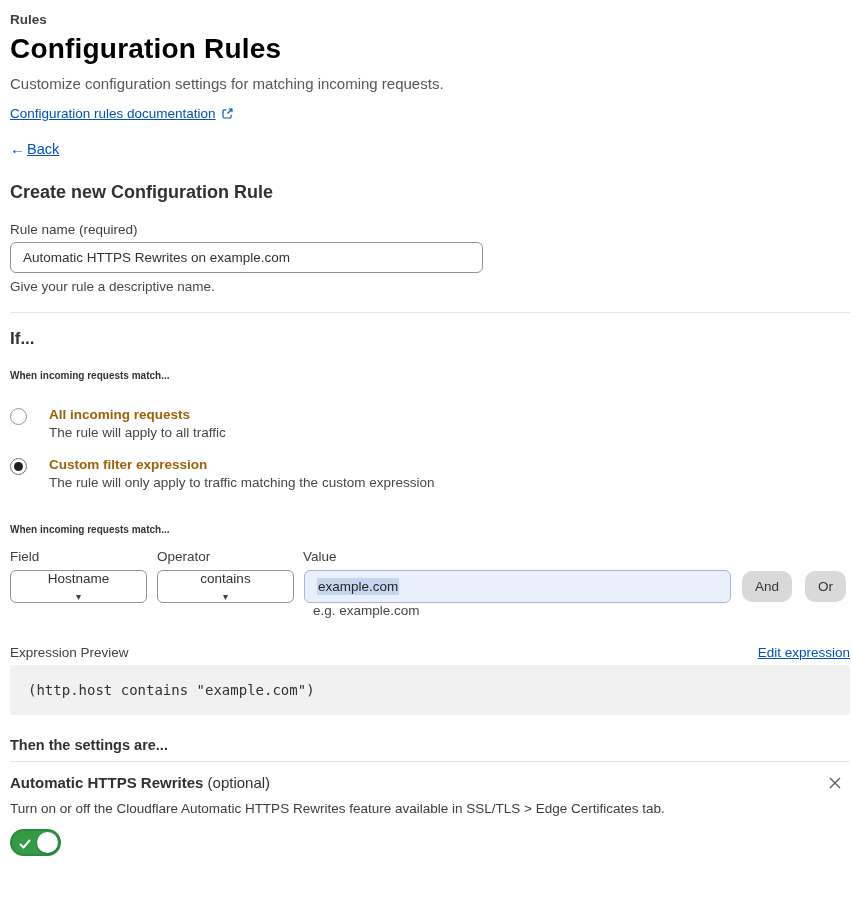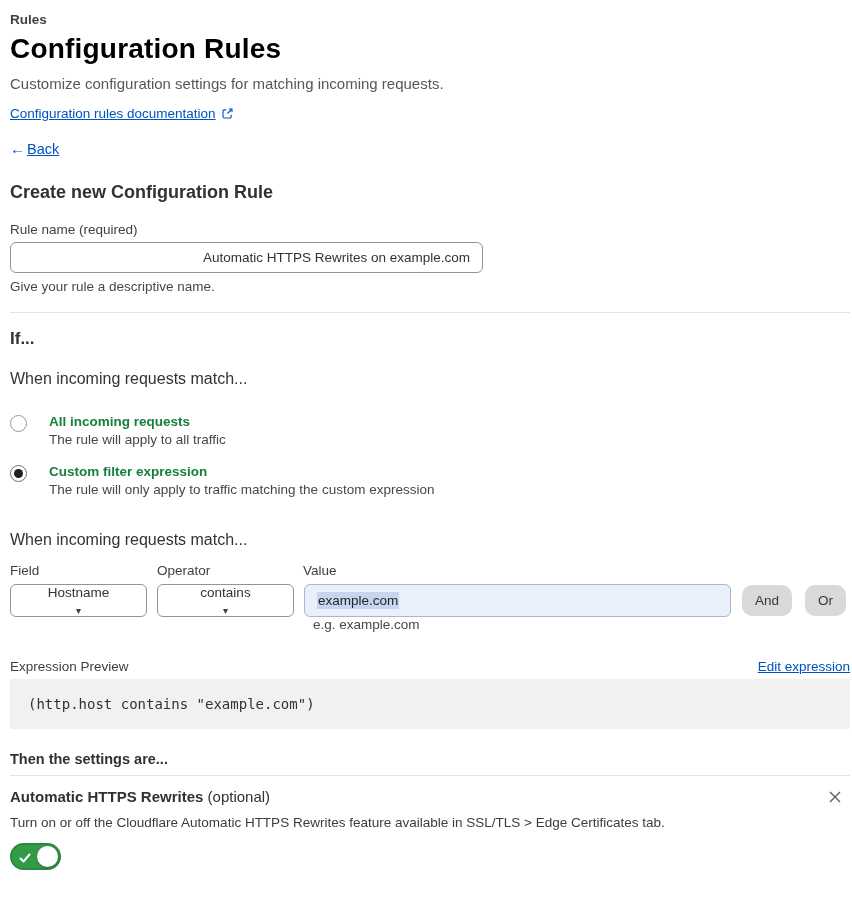--- a/index.html
+++ b/index.html
@@ -21,41 +21,41 @@
   .back-row { margin-top: 19px; font-size: 14.5px; color: #0051c3; display: flex; align-items: center; }
   .back-arrow { text-decoration: none; font-size: 15px; margin-right: 2px; }
 
   
   .section-h2 { margin-top: 25px; font-size: 18px; font-weight: bold; color: #2f3134; }
   .field-label { margin-top: 19px; font-size: 13.5px; color: #3d3f42; }
   .rulename-input {
     margin-top: 5px; width: 473px; height: 31px;
     border: 1px solid #8f9499; border-radius: 6px;
     font-family: "Liberation Sans", "DejaVu Sans", sans-serif;
-    font-size: 13.5px; color: #303234; padding: 0 12px; background: #fff; outline: none; text-align: right;
+    font-size: 13.5px; color: #303234; padding: 0 12px; background: #fff; outline: none;
   }
   .helper-text { margin-top: 6px; font-size: 13.5px; color: #45474a; }
   .divider { border: none; border-top: 1px solid #e4e4e4; margin-top: 18px; }
 
   
   .h3-if { margin-top: 16px; font-size: 17px; font-weight: bold; color: #2f3134; }
-  .h4-bold { margin-top: 21px; font-size: 16px; font-weight: normal; color: #313336; }
+  .h4-bold { margin-top: 21px; font-size: 10px; font-weight: bold; color: #313336; }
   .radio-row { display: flex; margin-top: 26px; cursor: pointer; }
   .radio-row + .radio-row { margin-top: 17px; }
   .radio-circle {
     width: 17px; height: 17px; border-radius: 50%;
     border: 1.5px solid #92979c; background: #fff; flex: 0 0 auto; margin-top: 1px;
     display: flex; align-items: center; justify-content: center;
   }
   .radio-circle.checked { border-color: #6a6e73; }
   .radio-circle.checked::after {
     content: ""; width: 9px; height: 9px; border-radius: 50%; background: #1d1f21;
   }
   .radio-texts { margin-left: 22px; }
-  .radio-label { font-size: 13.5px; font-weight: bold; color: #15803d; }
+  .radio-label { font-size: 13.5px; font-weight: bold; color: #a16207; }
   .radio-desc { font-size: 13.5px; color: #45474a; margin-top: 3px; }
 
   
   .builder-labels { display: flex; margin-top: 14px; font-size: 13.5px; color: #3d3f42; }
   .col-field { width: 147px; }
   .col-operator { width: 146px; }
   .col-value { width: 438px; }
   .builder-row { display: flex; margin-top: 6px; align-items: flex-start; }
   .select-box {
     width: 137px; height: 33px; border: 1px solid #8f9499; border-radius: 6px;

